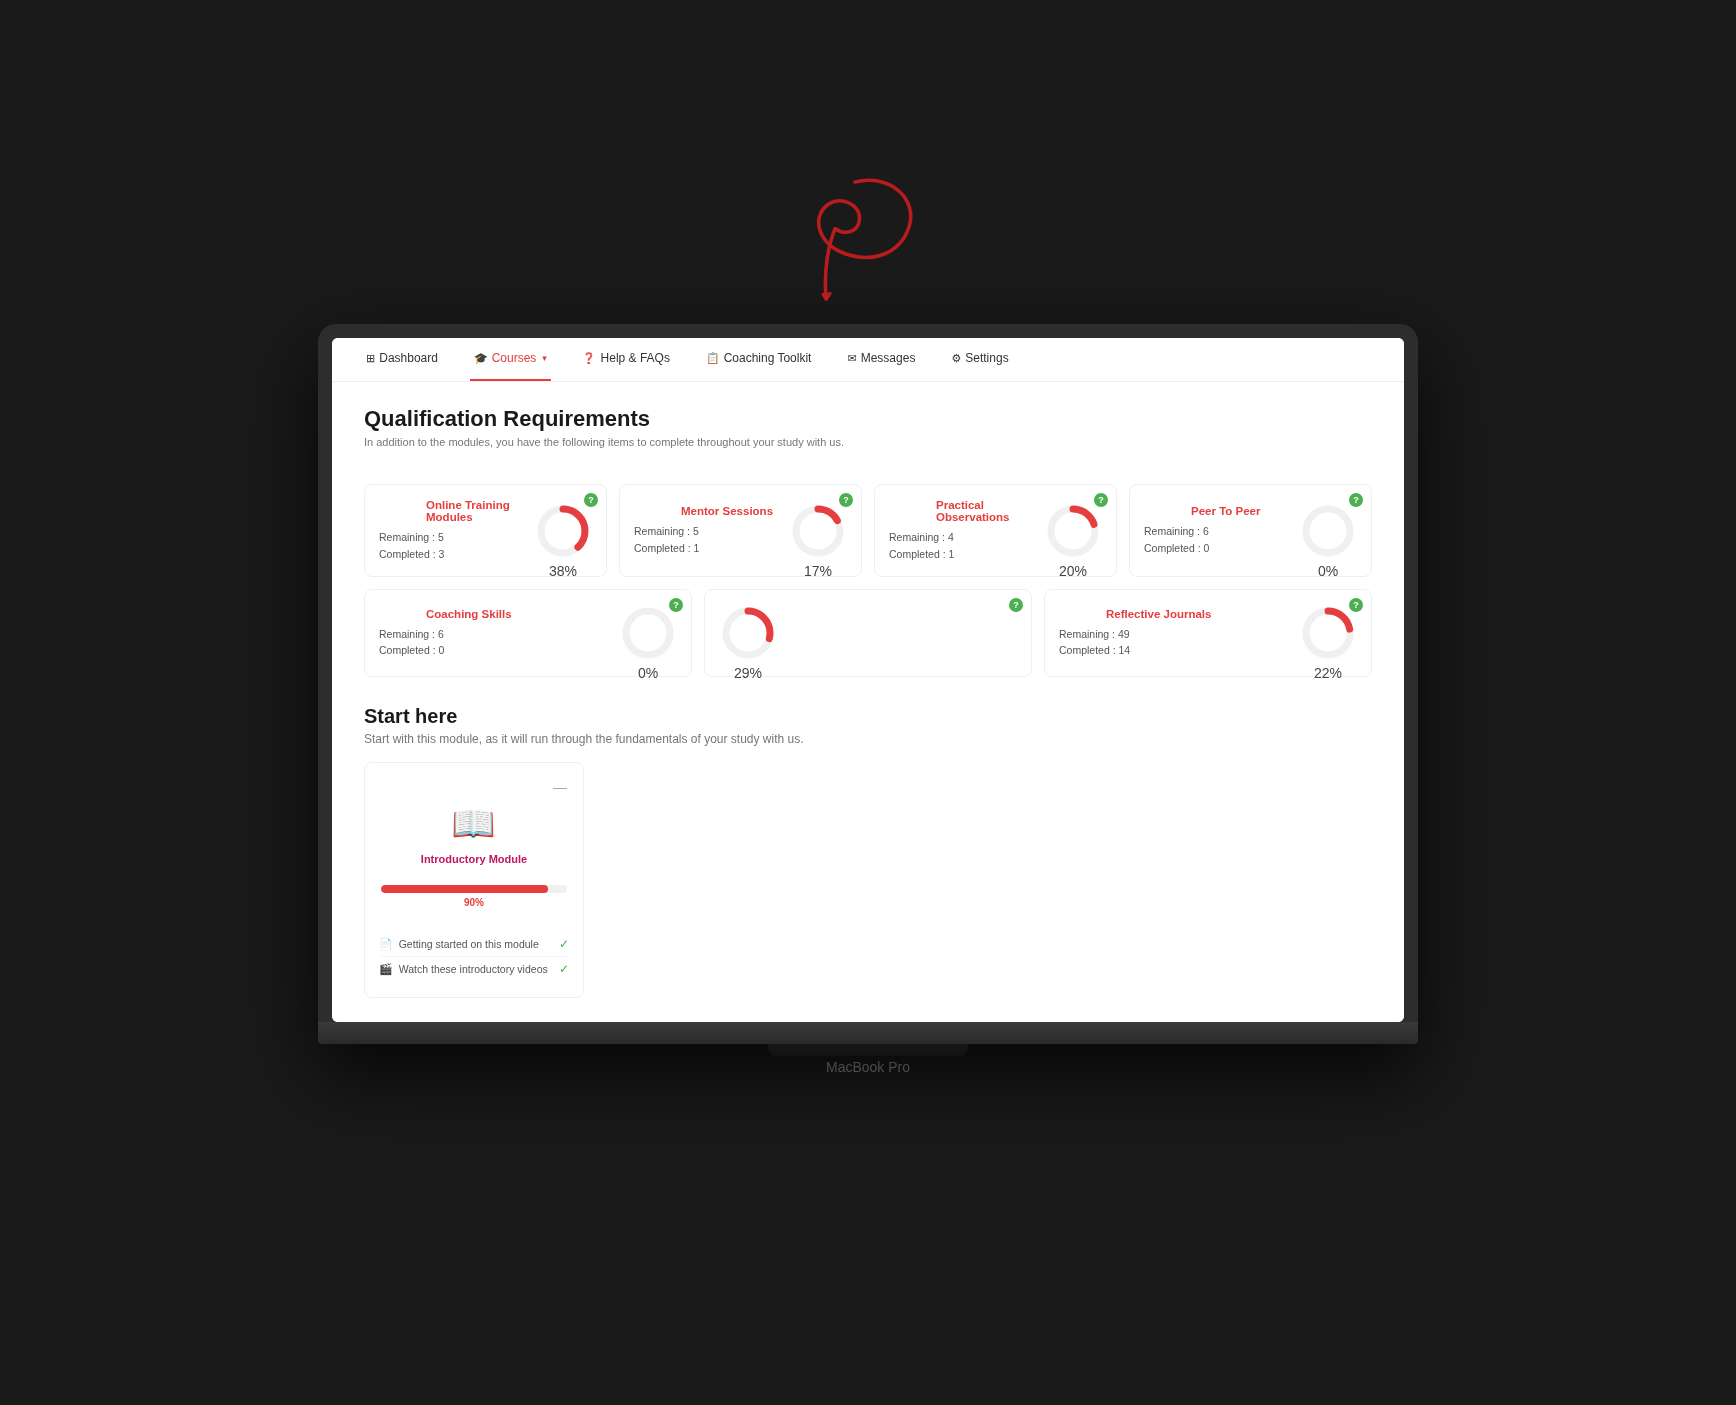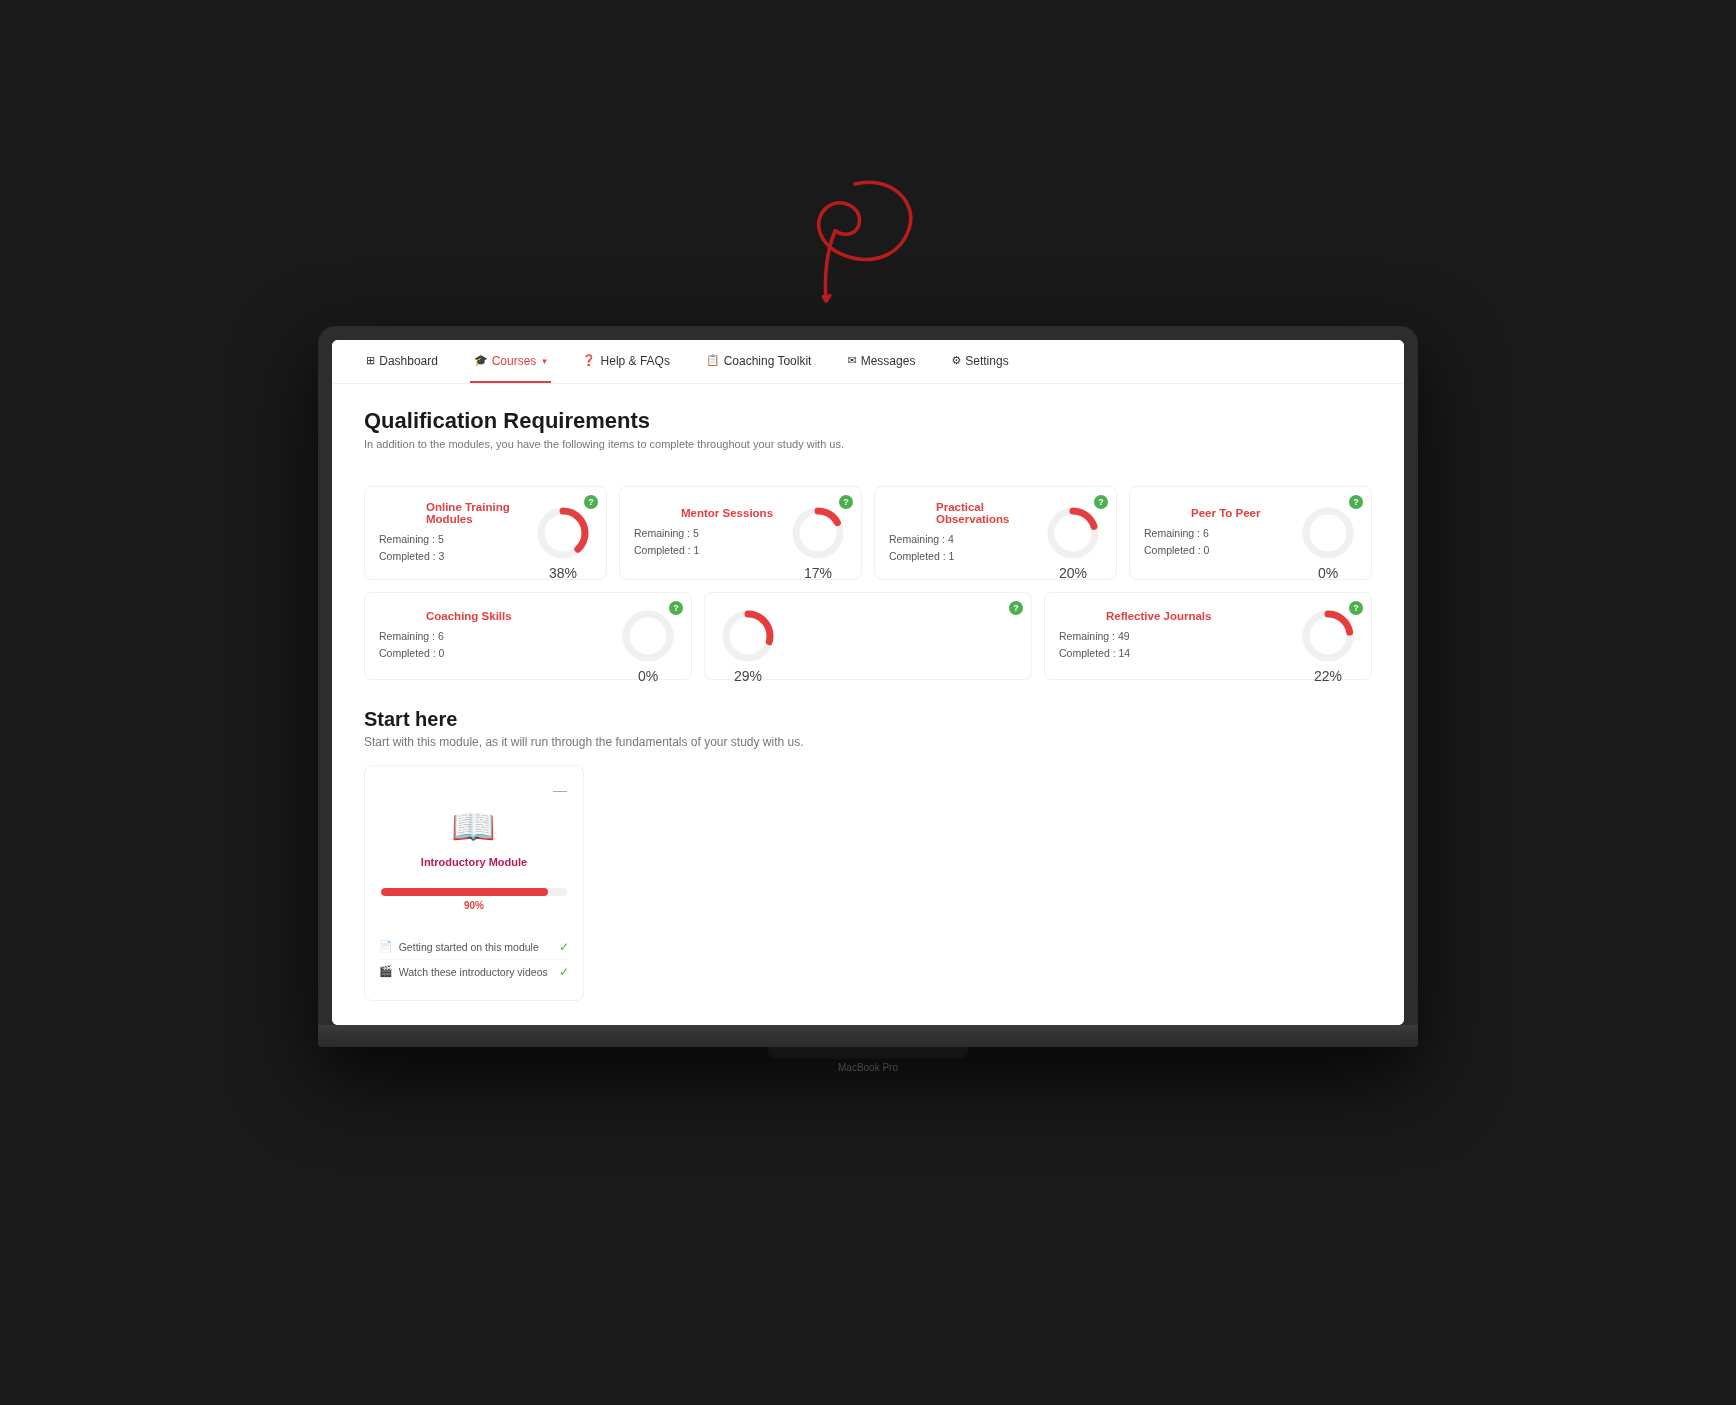--- a/index.html
+++ b/index.html
@@ -43,21 +43,21 @@
       background: linear-gradient(180deg, #3a3a3a, #2a2a2a);
       height: 12px;
       width: 200px;
       margin: 0 auto;
       border-radius: 0 0 8px 8px;
     }
 
     .macbook-label {
       text-align: center;
       color: #888;
-      font-size: 10px;
+      font-size: 14px;
       padding: 3px 0 6px;
     }
 
     
     .nav {
       background: #fff;
       border-bottom: 1px solid #f0f0f0;
       display: flex;
       align-items: center;
       padding: 0 30px;

